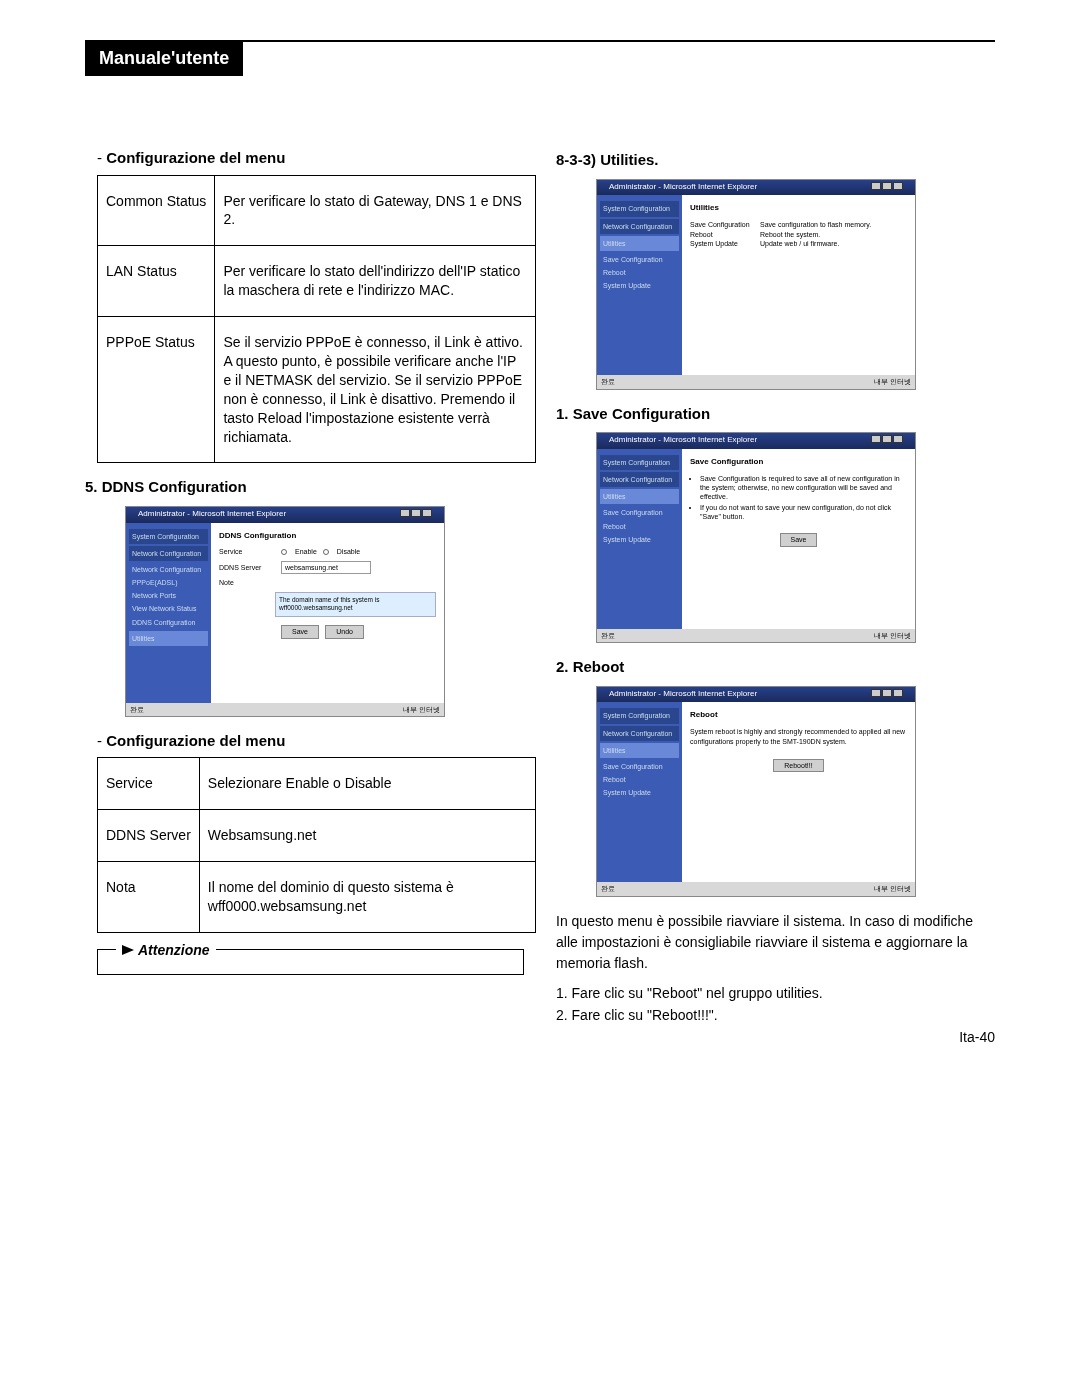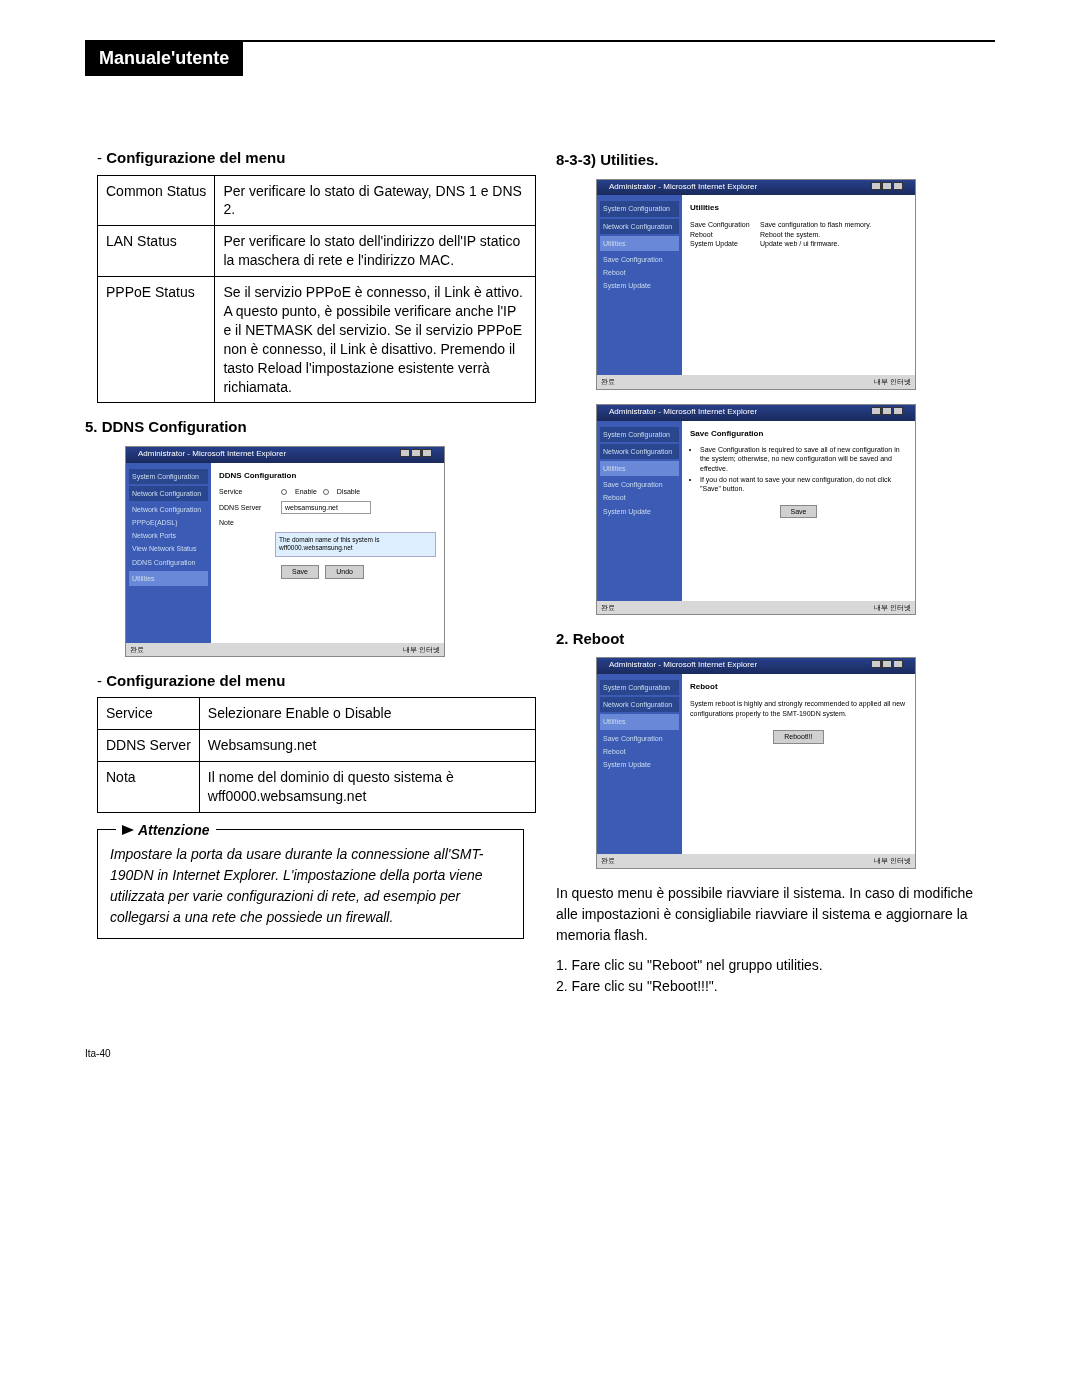--- a/index.html
+++ b/index.html
@@ -39,21 +39,21 @@
     }
     .sub-h::before { content: "- "; font-weight: normal; }
     table.data {
       border-collapse: collapse;
       width: 100%;
       margin: 0 0 14px 12px;
       font-size: 14px;
     }
     table.data td {
       border: 1px solid #000;
-      padding: 6px 8px;
+      padding: 16px 8px;
       vertical-align: top;
     }
     table.data td:first-child { width: 90px; white-space: nowrap; }
     .num-h {
       font-weight: bold;
       font-size: 15px;
       margin: 12px 0 6px;
     }
     .screenshot {
       margin: 8px 0 14px 40px;
@@ -111,21 +111,21 @@
       background: #d8d8d8; padding: 2px 4px; font-size: 7px;
     }
     .ss-tbl { font-size: 7px; margin-top: 4px; }
     .ss-tbl div { display: flex; }
     .ss-tbl span:first-child { width: 70px; }
     .ss-bul { font-size: 7px; padding-left: 10px; }
     .ss-bul li { list-style: disc; margin: 2px 0; line-height: 1.3; }
     .attention-box {
       border: 1px solid #000;
       margin: 16px 0 14px 12px;
-      padding: 14px 12px 10px;
+      padding: 14px 28px 10px;
       position: relative;
       font-style: italic;
       font-size: 14px;
       line-height: 1.5;
     }
     .attention-label {
       position: absolute;
       top: -10px; left: 18px;
       background: #fff;
       padding: 0 6px;
@@ -135,21 +135,21 @@
     }
     .att-arrow {
       display: inline-block;
       border-left: 12px solid #000;
       border-top: 5px solid transparent;
       border-bottom: 5px solid transparent;
     }
     .body-p { margin: 10px 0 10px 0; line-height: 1.5; }
     .steps { margin: 4px 0 0 0; }
     .steps li { list-style: none; margin: 3px 0; }
-    .page-num { text-align: left; margin-top: 48px; font-size: 10px; }
+    .page-num { text-align: right; font-size: 14px; }
   </style>
 </head>
 <body>
 
 <div class="header-bar">
   <div class="header-title">Manuale'utente</div>
 </div>
 
 <div class="two-col">
 
@@ -243,21 +243,20 @@
             <td>Il nome del dominio di questo sistema è wff0000.websamsung.net</td>
           </tr>
     </tbody>
       </table>
 
     <div class="attention-box">
       <div class="attention-label">
         <span class="att-arrow"></span>
         <span>Attenzione</span>
       </div>
-      <div>Impostare la porta da usare durante la connessione all'SMT-190DN in Internet Explorer. L'impostazione della porta viene utilizzata per varie configurazioni di rete, ad esempio per collegarsi a una rete che possiede un firewall.</div>
     </div>
   </div>
 
   <div class="col">
 
     <div class="section-h">8-3-3) Utilities.</div>
     <div class="screenshot">
       <div class="ss-outer">
         <div class="ss-title">
           <span>Administrator - Microsoft Internet Explorer</span>
@@ -290,20 +289,21 @@
             </div>
           </div>
         </div>
         <div class="ss-bar">
           <span>완료</span>
           <span>내부 인터넷</span>
         </div>
       </div>
     </div>
 
+    <div class="num-h">1. Save Configuration</div>
     <div class="screenshot">
       <div class="ss-outer">
         <div class="ss-title">
           <span>Administrator - Microsoft Internet Explorer</span>
           <span class="ss-winbtns"><span></span><span></span><span></span></span>
         </div>
         <div class="ss-body">
           <div class="ss-side">
             <div class="grp">System Configuration</div>
             <div class="grp">Network Configuration</div>

